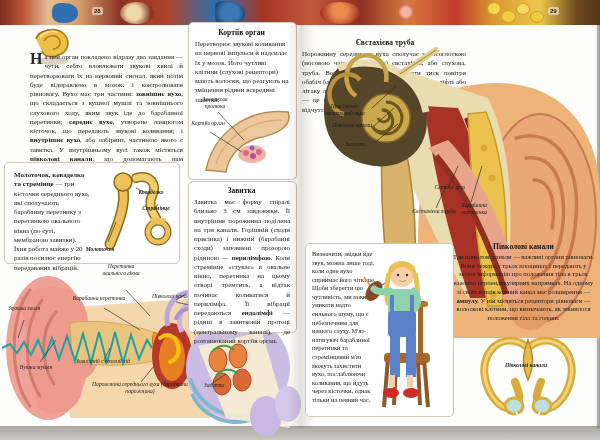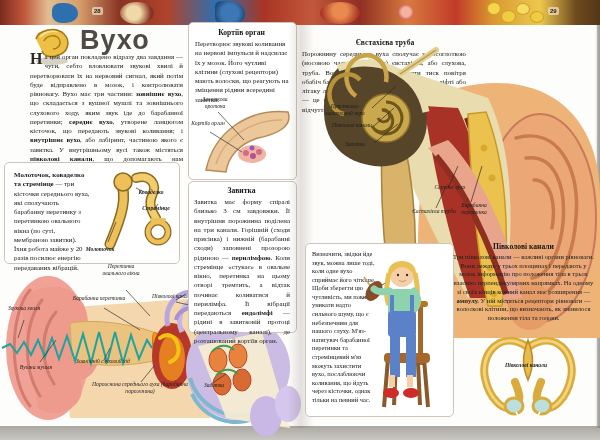--- a/index.html
+++ b/index.html
@@ -56,21 +56,20 @@
     <span class="pagenum" style="left:92px;">28</span>
     <span class="pagenum" style="left:548px;">29</span>
   </div>
 
   <svg style="left:26px;top:27px;" width="48" height="40" viewBox="0 0 48 40">
     <ellipse cx="26" cy="34" rx="16" ry="4" fill="#d8d2c2"></ellipse>
     <path d="M10,12 C12,3 30,-1 38,7 C45,14 42,25 33,28 C26,31 18,30 16,24" fill="#eebf45" stroke="#a5791c" stroke-width="1.6"></path>
     <path d="M18,14 C21,8 30,7 33,12 C36,17 32,22 27,22" fill="none" stroke="#a5791c" stroke-width="1.4"></path>
     <path d="M14,10 C18,5 26,3 31,5" fill="none" stroke="#f9e49a" stroke-width="1.6"></path>
   </svg>
-  <div class="title">Вухо</div>
 
   <div class="body-t" style="left:30px;top:52px;width:153px;">
     <span class="dropcap">Н</span><span>а цей орган покладено відразу два завдання — чути, себто вловлювати звукові хвилі й перетворювати їх на нервовий сигнал, який потім буде відправлено в мозок, і контролювати рівновагу. Вухо має три частини: </span><b>зовнішнє вухо</b><span>, що складається з вушної мушлі та зовнішнього слухового ходу, яким звук іде до барабанної перетинки; </span><b>середнє вухо</b><span>, утворене ланцюгом кісточок, що передають звукові коливання; і </span><b>внутрішнє вухо</b><span>, або лабіринт, частиною якого є завитка. У внутрішньому вусі також містяться </span><b>півколові канали</b><span>, що допомагають нам утримувати рівновагу.</span>
   </div>
 
   <div class="box" style="left:4px;top:162px;width:174px;height:100px;"></div>
   <div class="body-t" style="left:14px;top:170px;width:76px;text-align:left;">
     <b>Молоточок, коваделко та стремінце</b><span> — три кісточки середнього вуха, які сполучають барабанну перетинку з перетинкою овального вікна (по суті, мембраною завитки). Їхня робота майже у 20 разів посилює енергію передаваних вібрацій.</span>
   </div>
   <svg style="left:92px;top:166px;" width="84" height="92" viewBox="0 0 84 92">

